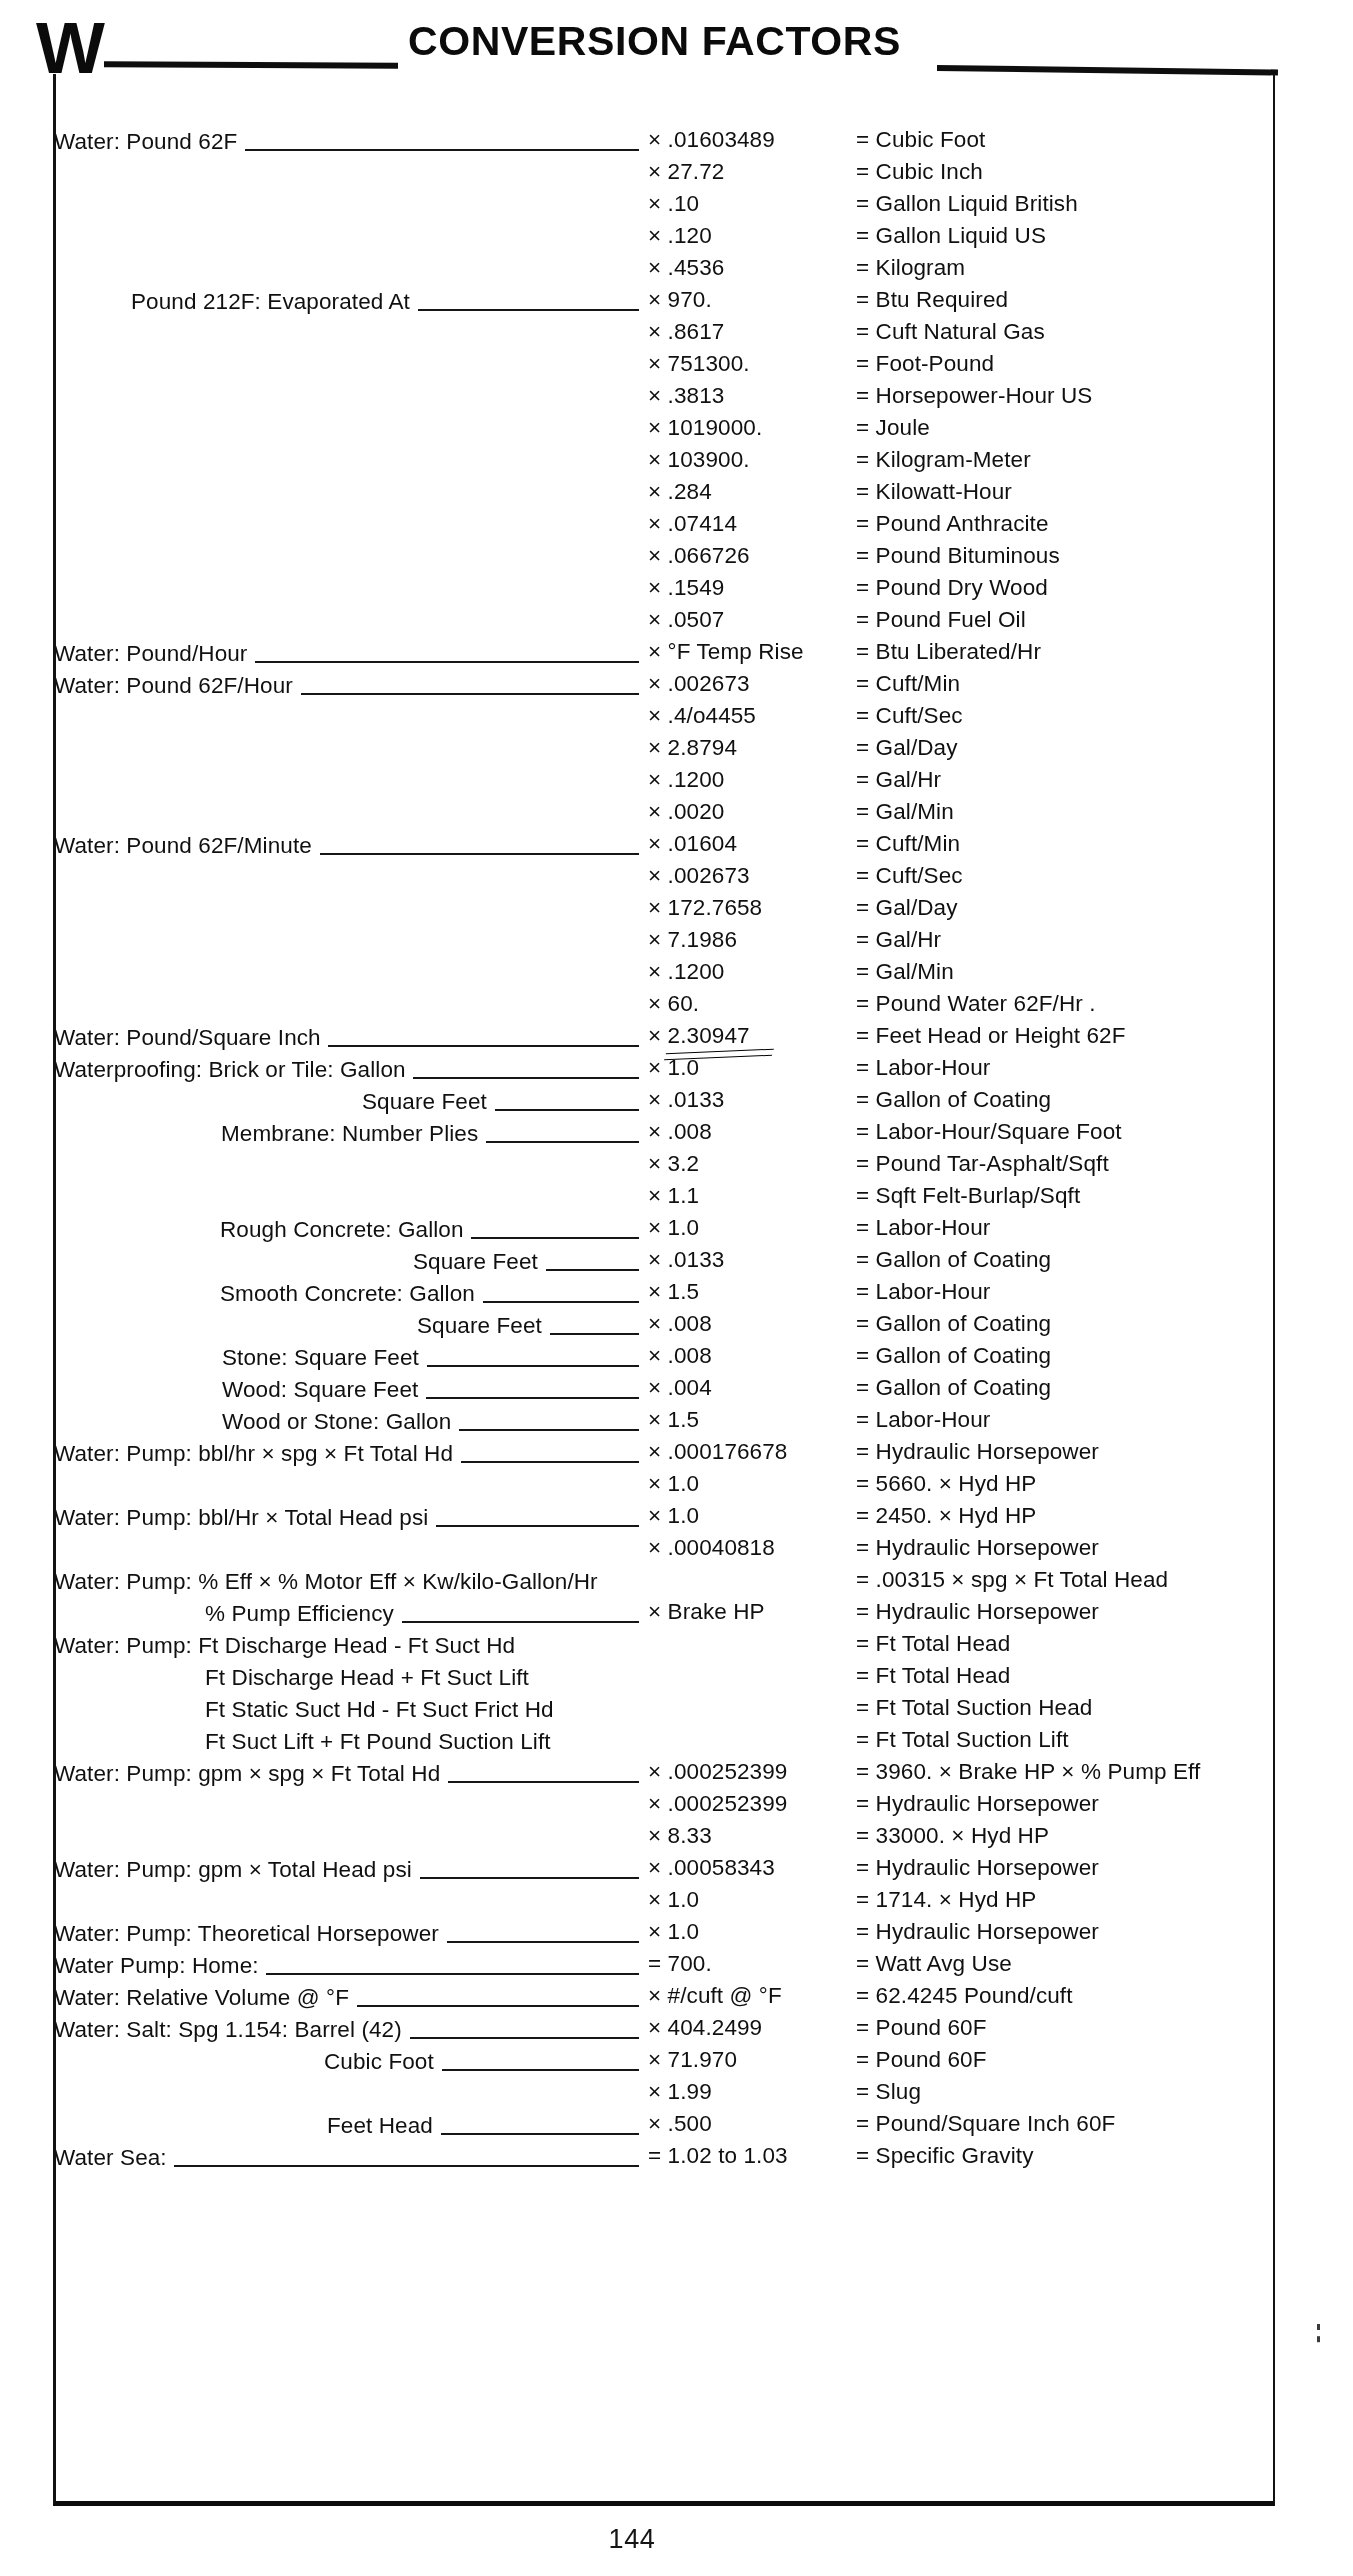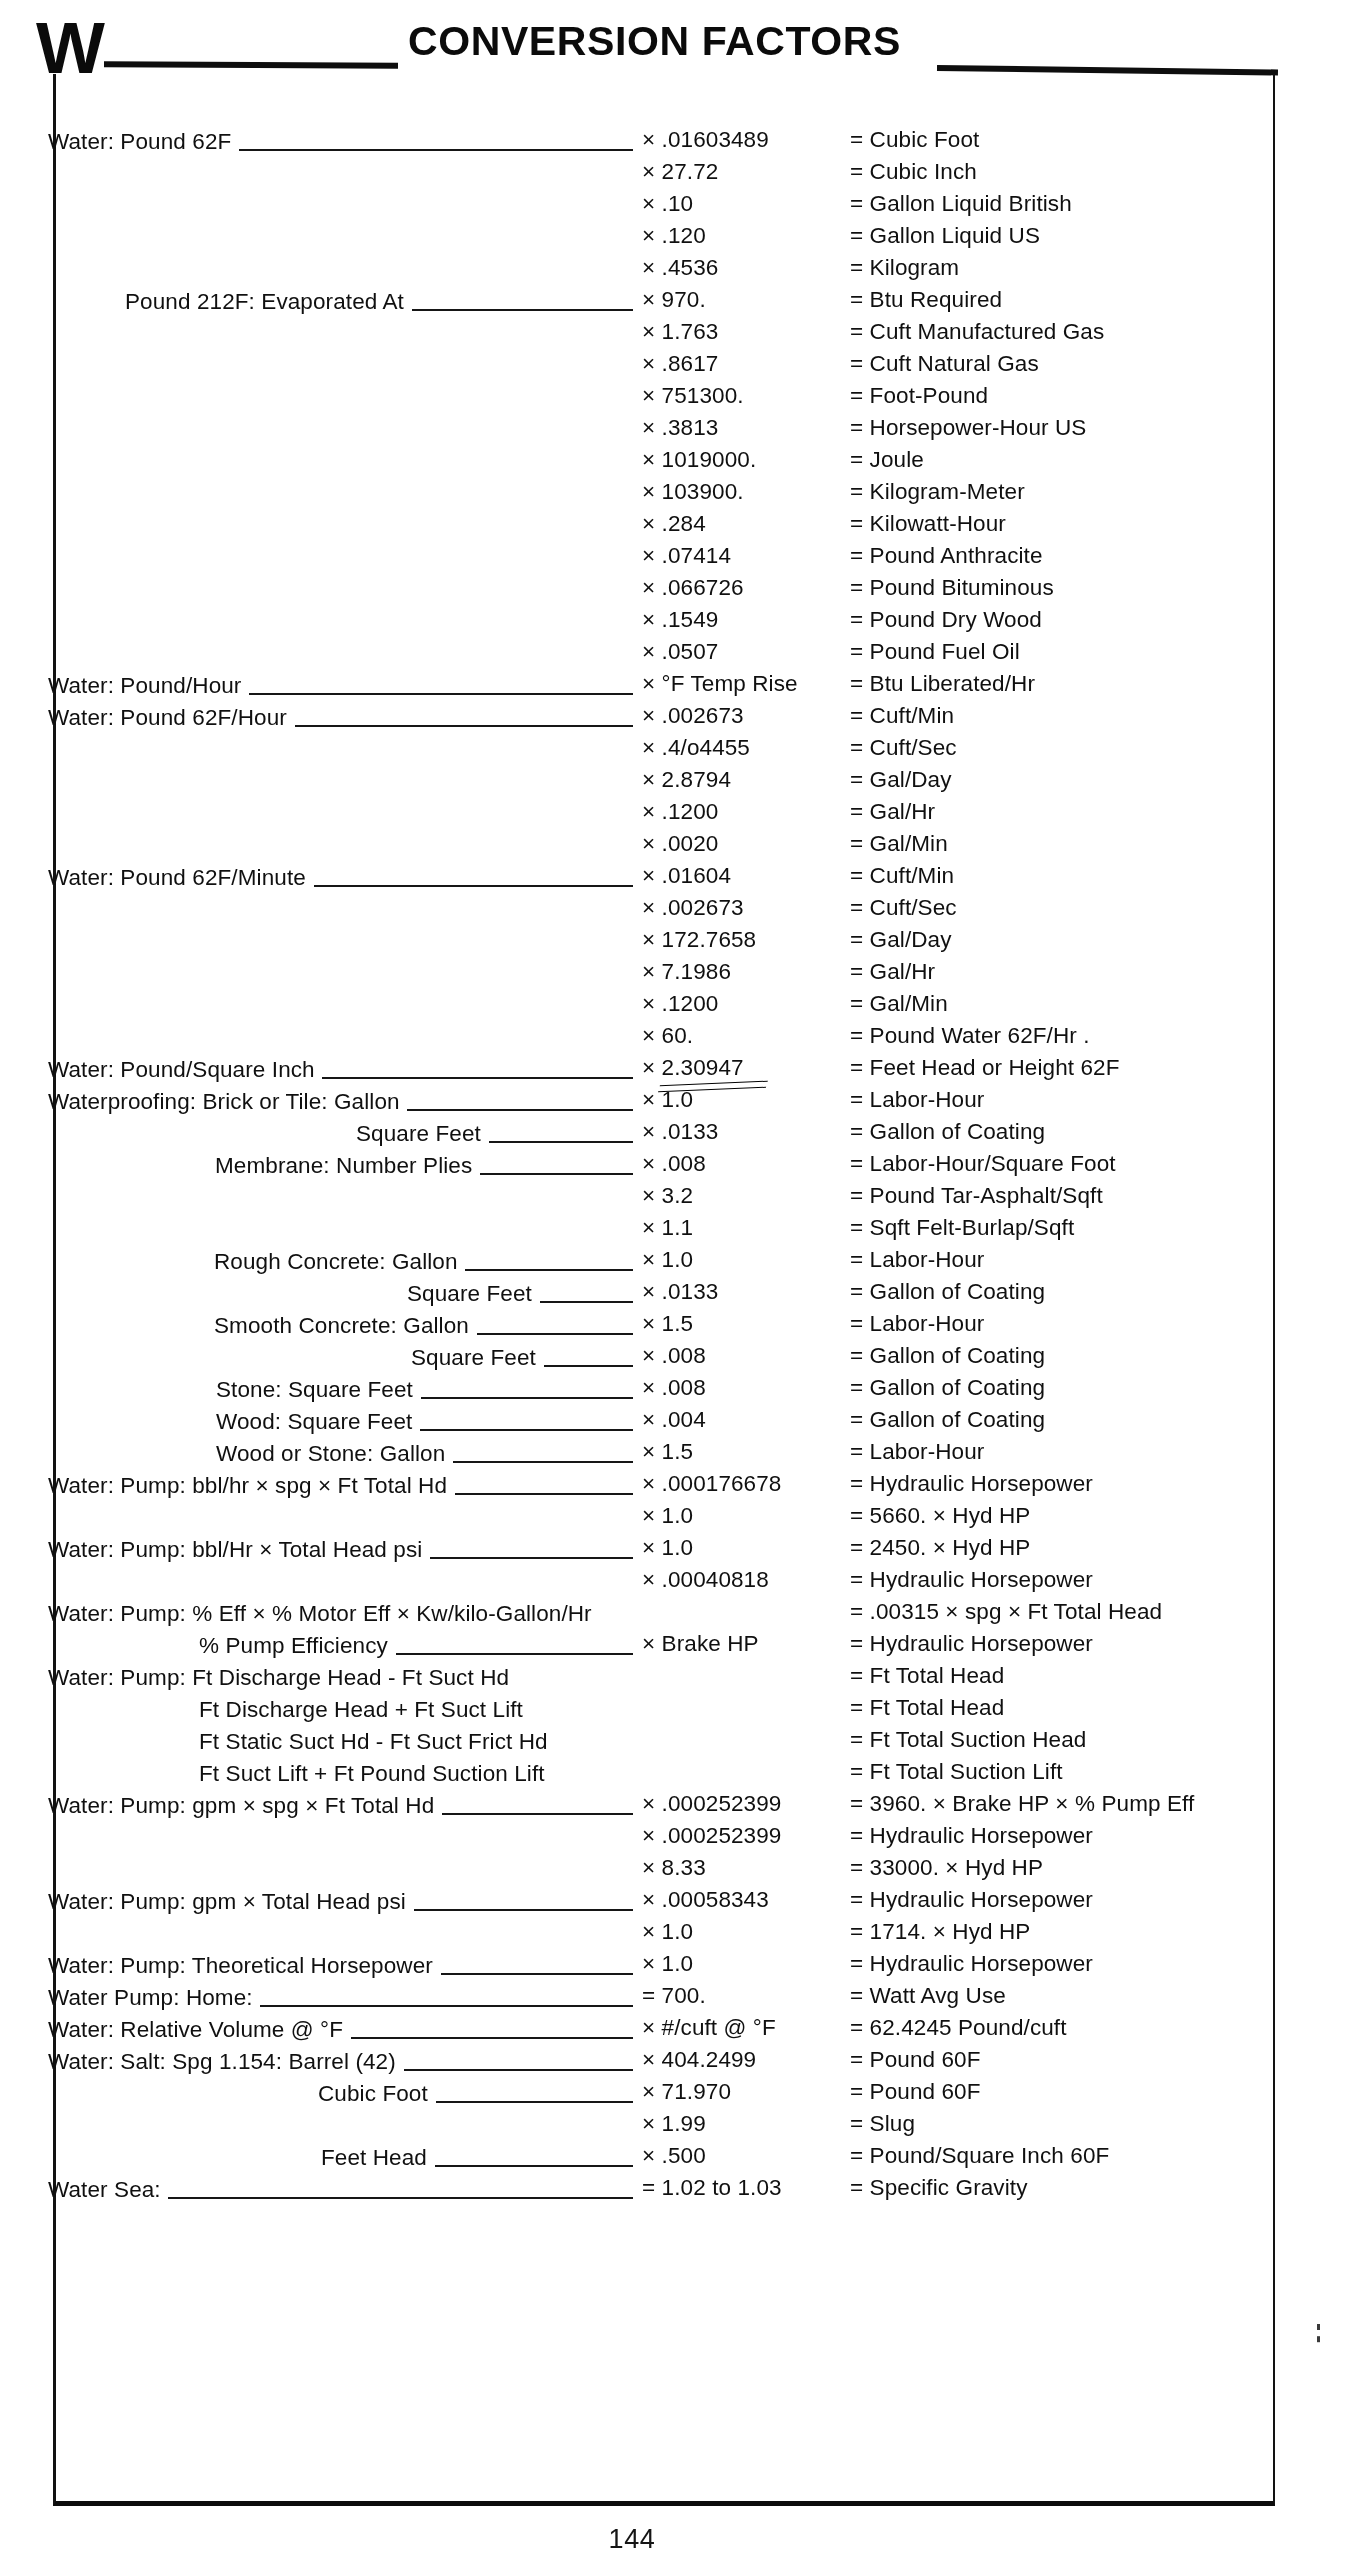--- a/index.html
+++ b/index.html
@@ -39,21 +39,21 @@
     position:absolute; left:53px; top:74px;
     width:1222px; height:2432px;
     border-left:3.2px solid #121212;
     border-right:2.6px solid #121212;
     border-bottom:5.1px solid #0c0c0c;
     box-sizing:border-box;
   }
 
   
   .rows {
-    position:absolute; left:48px; top:125px;
+    position:absolute; left:54px; top:125px;
     width:1213px;
   }
   .row { position:relative; height:32px; }
   .cell-l {
     position:absolute; left:0; top:0; width:591px; height:32px;
     display:flex; align-items:flex-end;
   }
   .lbl {
     font-size:22.5px; line-height:30px; white-space:nowrap;
     letter-spacing:0.1px;
@@ -155,28 +155,20 @@
 
   <div class="row">
     <div class="cell-l">
       <span class="lbl" style="padding-left: 77px;">Pound 212F: Evaporated At</span>
       <span class="leader"></span>
     </div>
     <div class="cell-m">× 970.</div>
     <div class="cell-r">= Btu Required</div>
   </div>
 
-  <div class="row">
-    <div class="cell-l">
-      <span class="lbl"></span>
-
-    </div>
-    <div class="cell-m">× 1.763</div>
-    <div class="cell-r">= Cuft Manufactured Gas</div>
-  </div>
 
   <div class="row">
     <div class="cell-l">
       <span class="lbl"></span>
 
     </div>
     <div class="cell-m">× .8617</div>
     <div class="cell-r">= Cuft Natural Gas</div>
   </div>
 

